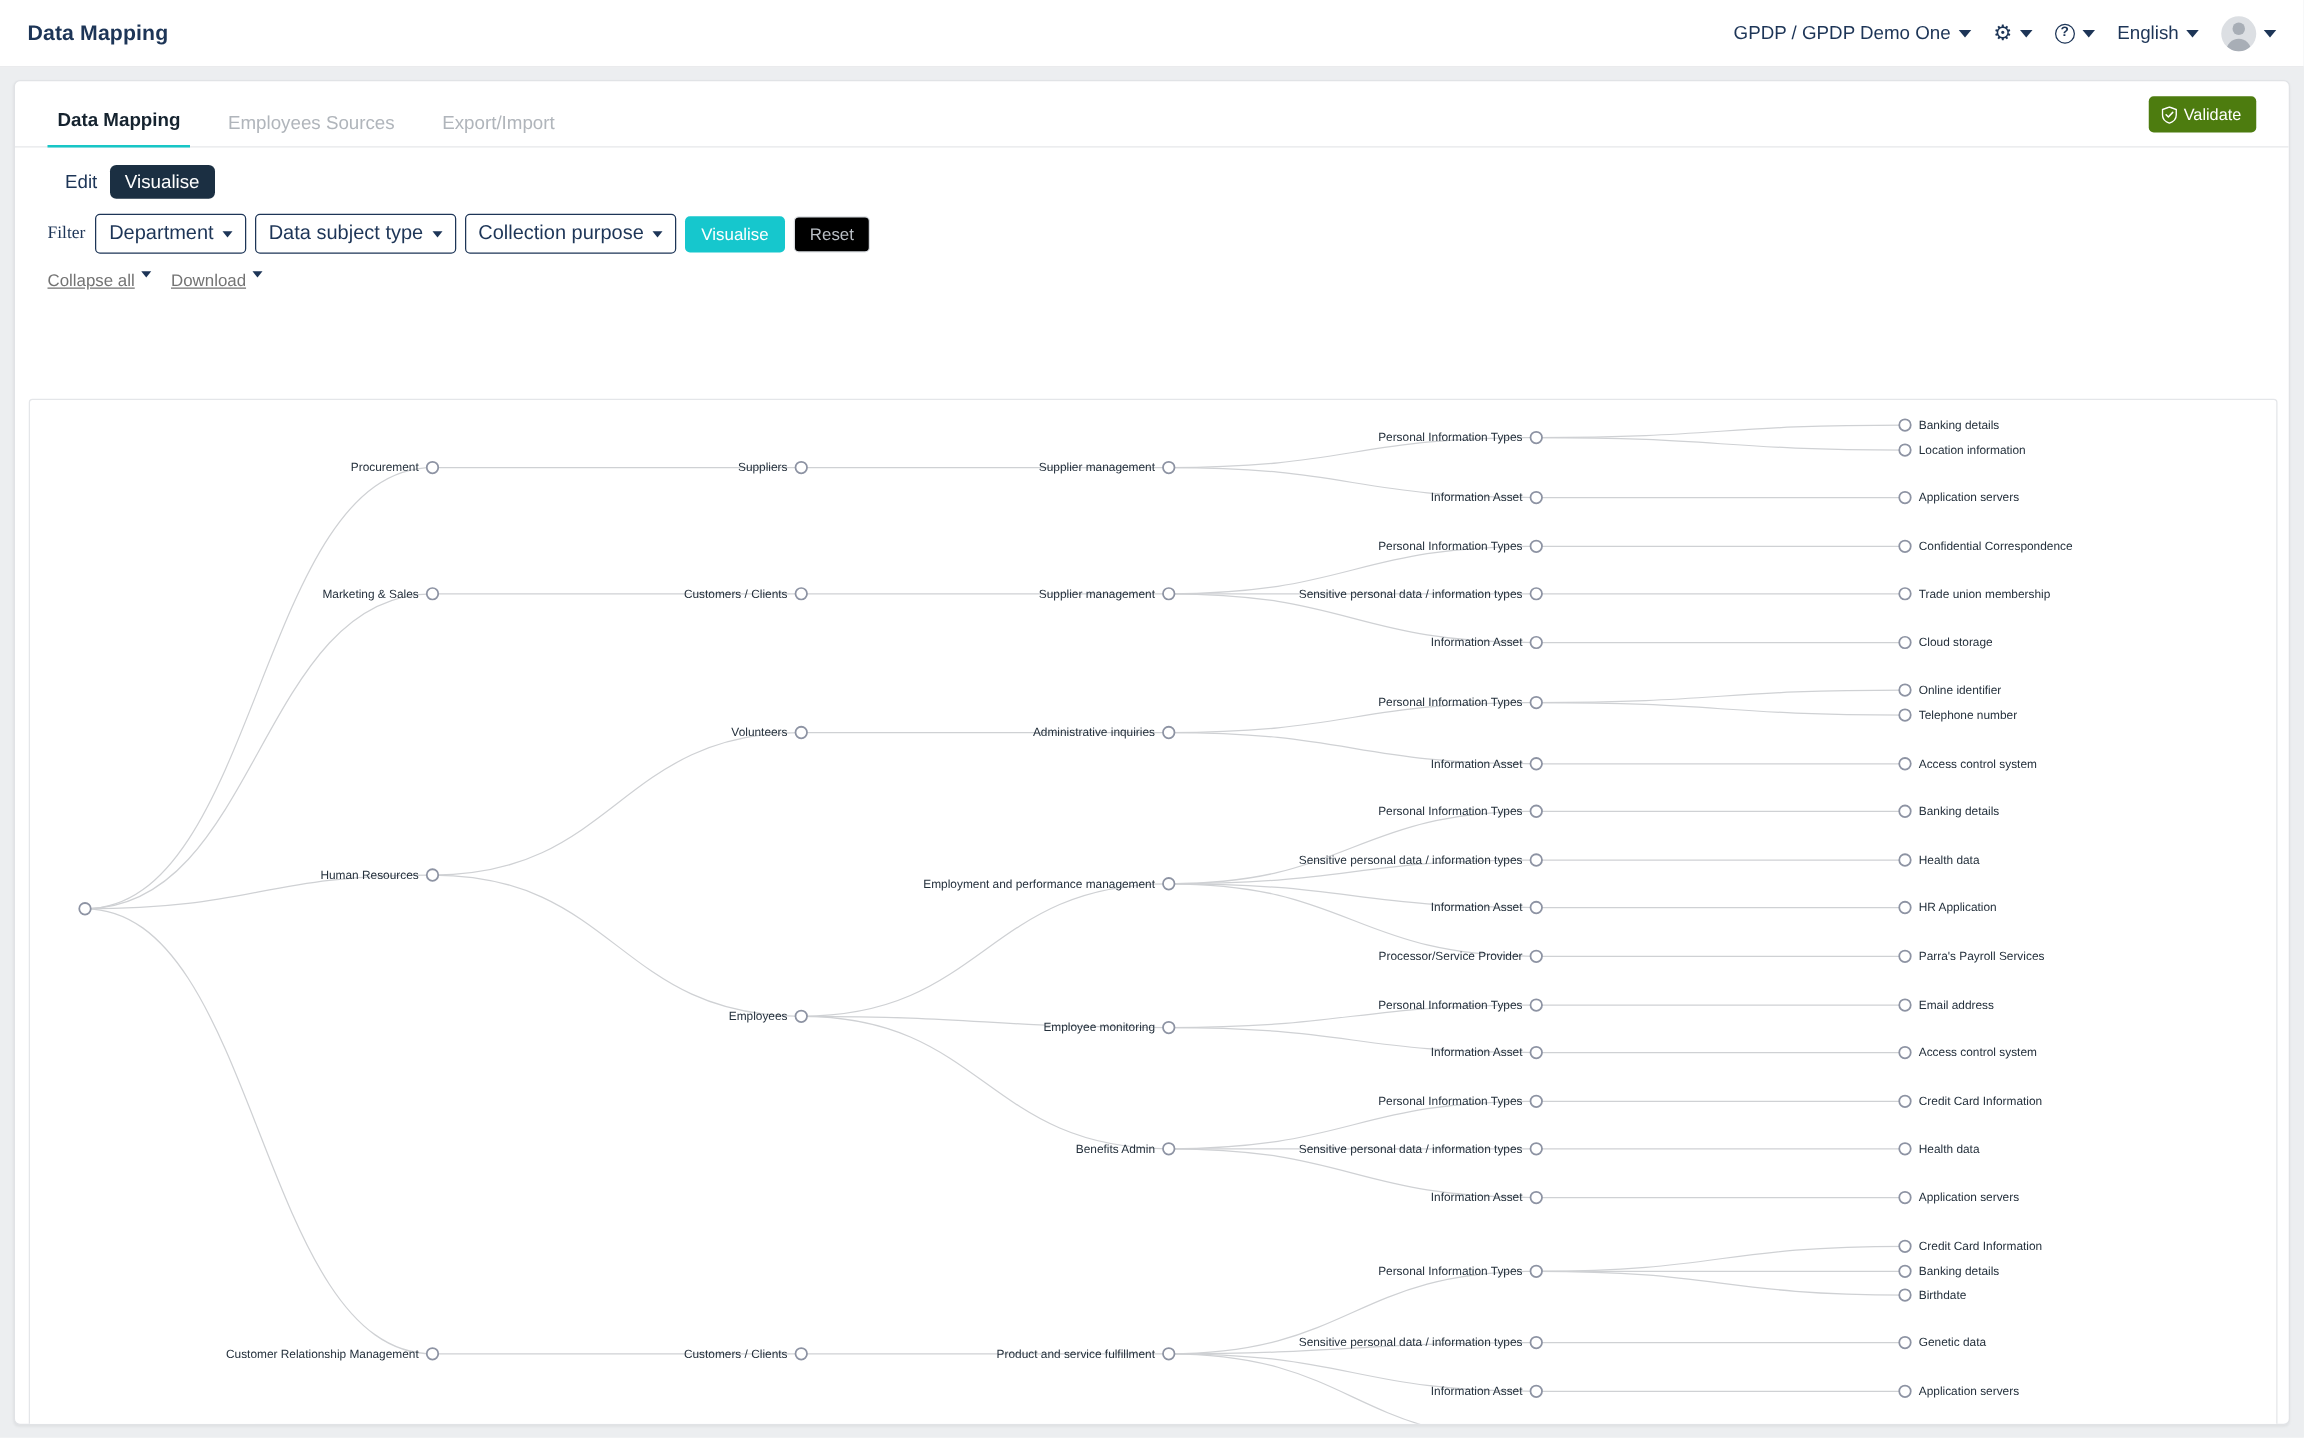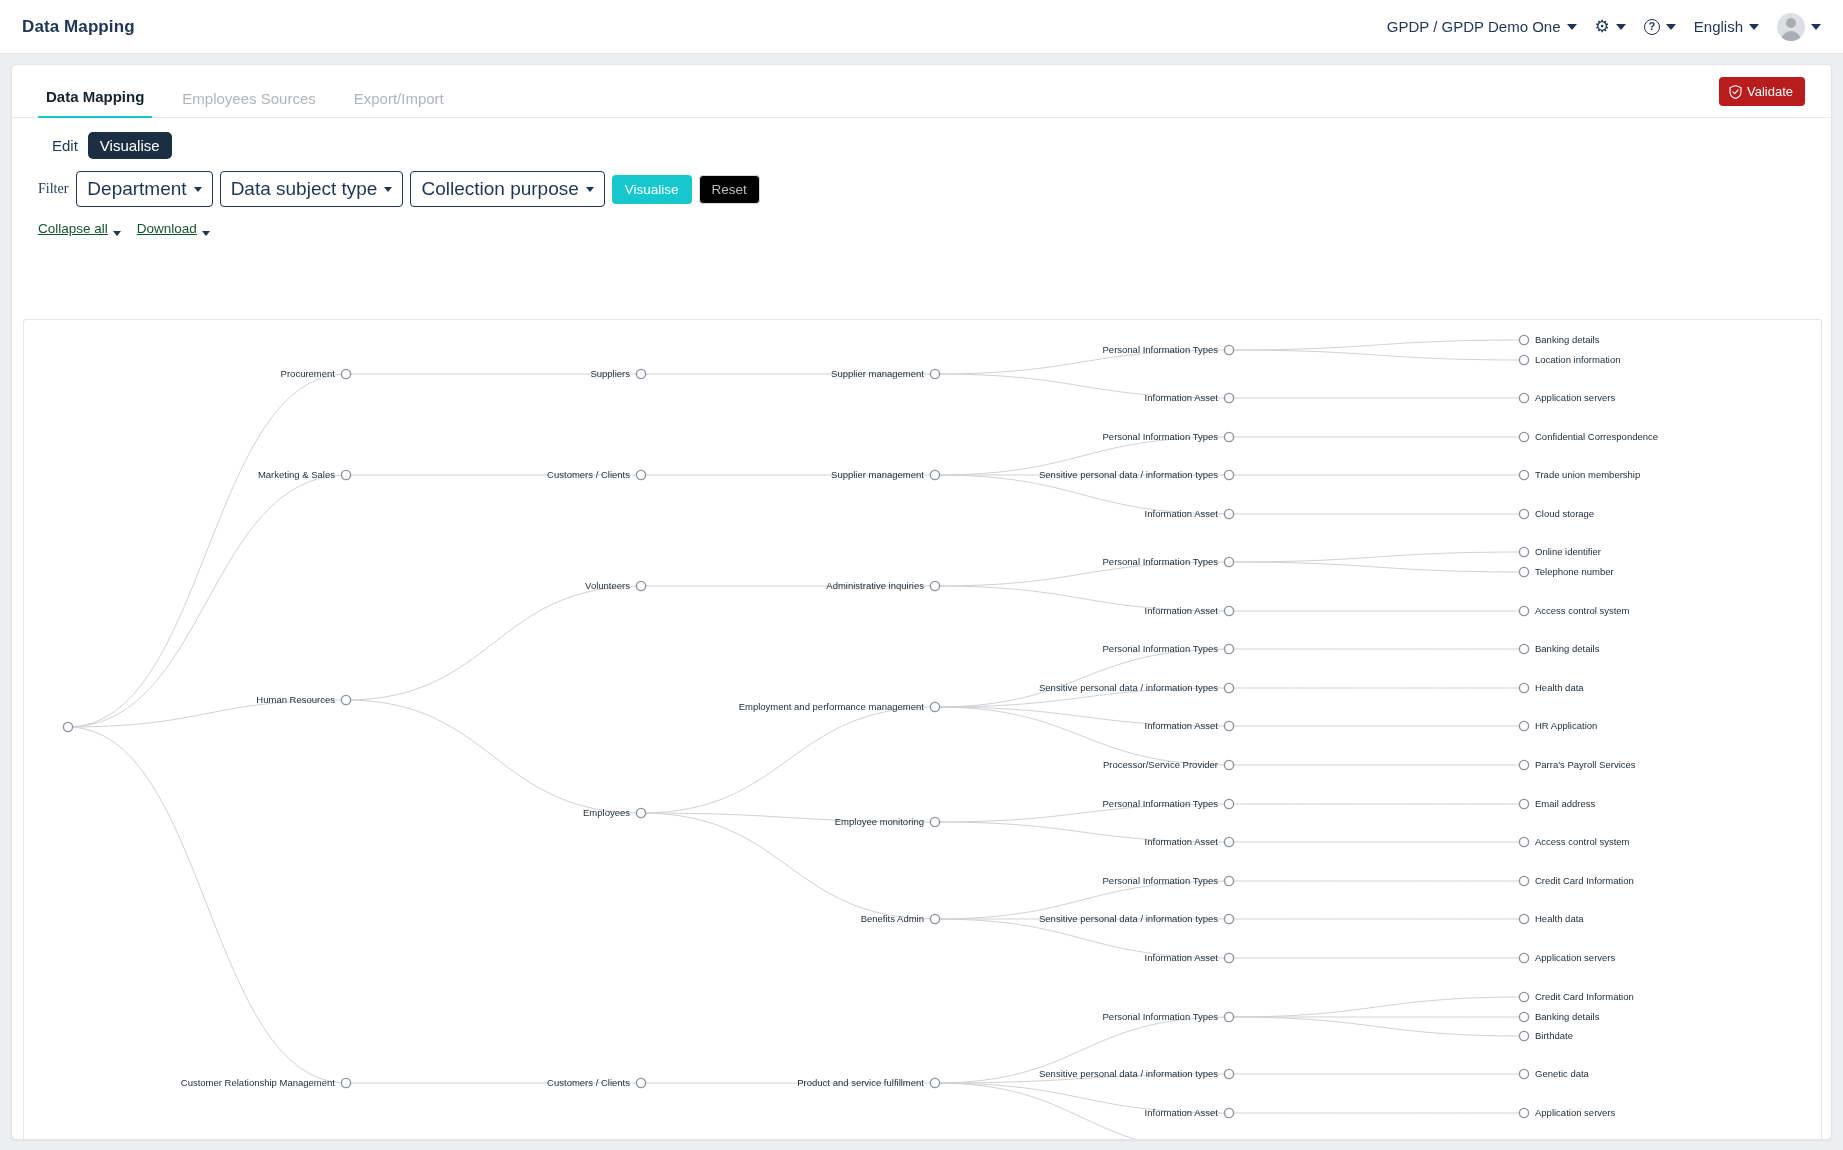--- a/index.html
+++ b/index.html
@@ -91,21 +91,21 @@
     top: 1px;
   }
   .tab.active {
     color: #15232f;
     font-weight: bold;
     border-bottom: 2px solid #17c6c6;
   }
   .validate-btn {
     position: absolute;
     right: 26px; top: 12px;
-    background: #b91c1c;
+    background: #4d7c0f;
     color: #ffffff;
     font-size: 13px;
     border: none; border-radius: 4px;
     padding: 7px 12px 7px 10px;
     display: flex; align-items: center; gap: 5px;
     cursor: pointer;
   }
   .shield {
     width: 13px; height: 14px; display:inline-block; position: relative;
   }
@@ -126,21 +126,21 @@
   }
 
   
   .filterrow {
     display: flex; align-items: center;
     padding: 12px 26px 0 26px;
     gap: 0;
   }
   .filter-label { font-size: 14px; color: #1d3557; margin-right: 8px; font-family: Liberation Serif, serif; }
   .drop {
-    font-size: 19px; color: #1d3557;
+    font-size: 16px; color: #1d3557;
     background: #fff;
     border: 1px solid #1d3557;
     border-radius: 4px;
     padding: 6px 10px;
     margin-right: 7px;
     display: flex; align-items: center; gap: 7px;
     cursor: pointer; white-space: nowrap;
   }
   .drop .caret { border-top-color: #1d3557; border-left-width:4px; border-right-width:4px; border-top-width:5px; }
   .btn-teal {
@@ -154,23 +154,23 @@
     padding: 6px 12px; cursor: pointer;
   }
 
   
   .linkrow {
     display: flex; align-items: center;
     padding: 14px 26px 0 26px;
     gap: 16px;
   }
   .tlink {
-    font-size: 13.5px; color: #14532d;
+    font-size: 13.5px; color: #737373;
     text-decoration: underline; cursor: pointer;
-    display: flex; align-items: flex-end; gap: 5px;
+    display: flex; align-items: flex-start; gap: 5px;
   }
   .tlink .caret { border-top-color:#1d3557; border-left-width:4px; border-right-width:4px; border-top-width:5px; }
 
   
   .treewrap {
     position: absolute;
     left: 11px; top: 254px;
     width: 1799px; height: 878px;
     border: 1px solid #e4e6e9;
     border-radius: 3px;

